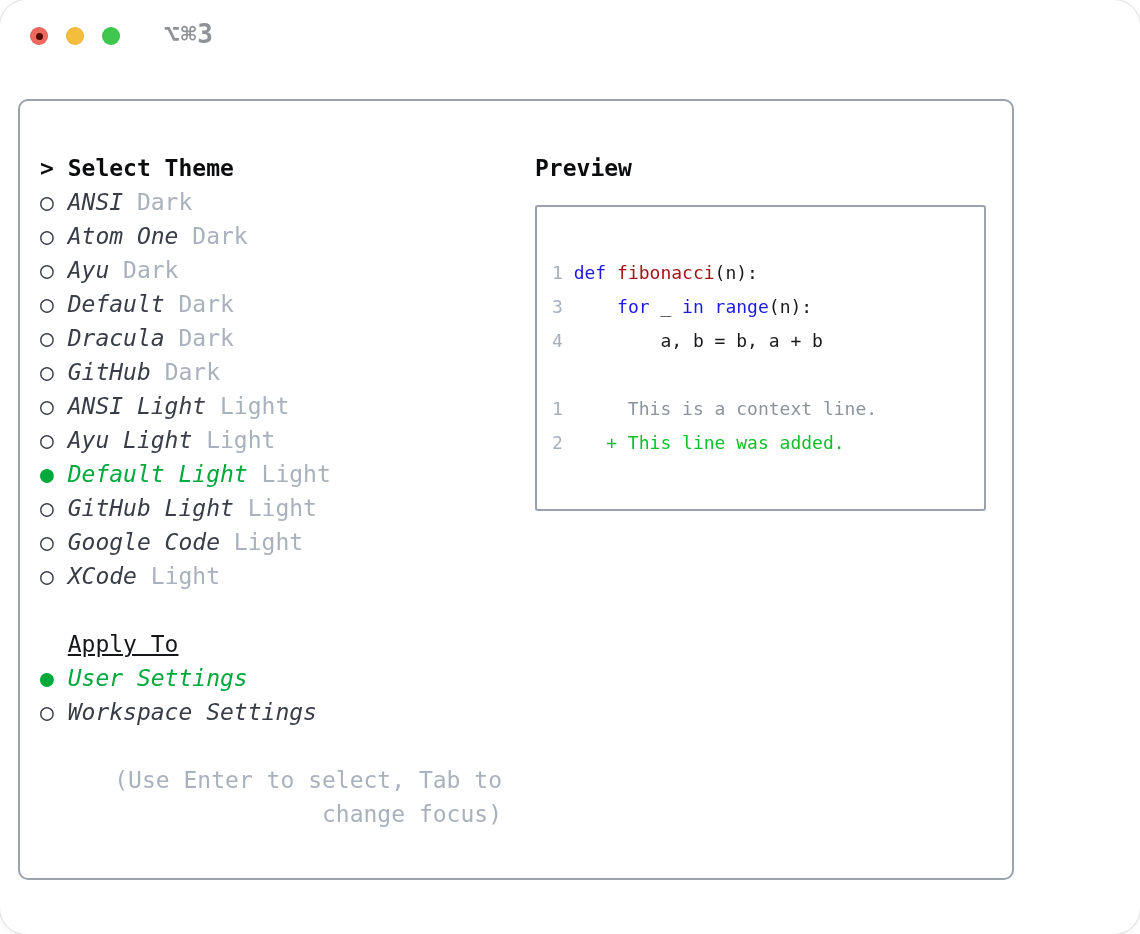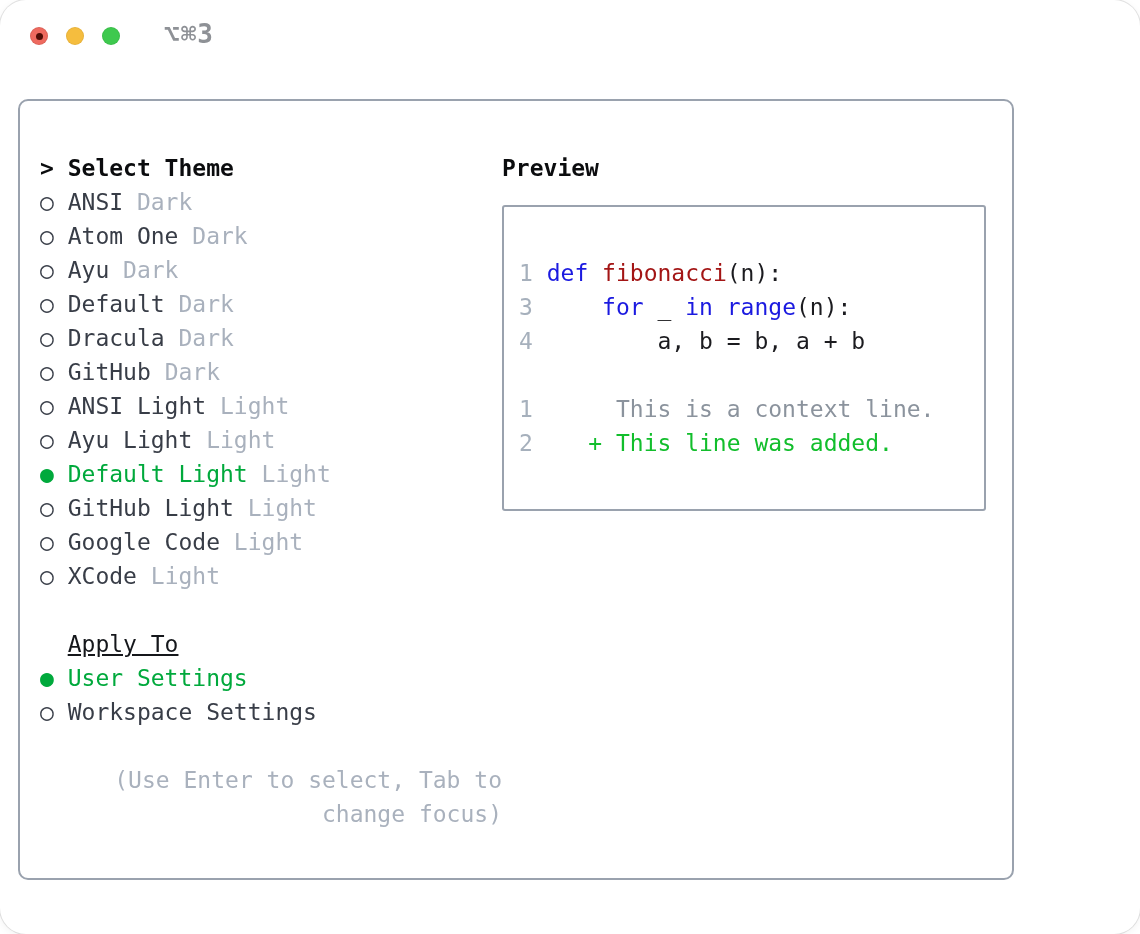--- a/index.html
+++ b/index.html
@@ -20,36 +20,36 @@
   .light.close::after{content:"";position:absolute;left:5.5px;top:5.5px;width:7px;height:7px;border-radius:50%;background:#4F0D06;}
   .light.min{background:#F5BD3E;box-shadow:inset 0 0 0 1px rgba(0,0,0,0.06);}
   .light.max{background:#3EC94E;box-shadow:inset 0 0 0 1px rgba(0,0,0,0.06);}
   .shortcut{margin-left:44px;font-size:26px;font-weight:bold;color:var(--titlebar-gray);letter-spacing:1px;margin-top:-4px;}
 
   .content-box{position:absolute;left:18px;top:99px;width:996px;height:781px;
                border:2px solid var(--border-gray);border-radius:10px;background:#fff;
                display:flex;padding:50px 26px 50px 20px;font-size:23px;}
   .row{height:34px;line-height:34px;white-space:pre;font-size:23px;}
   .left-col{width:462px;flex:none;}
-  .right-col{flex:1;min-width:0;}
+  .right-col{flex:1;min-width:0;margin-left:33px;}
 
   .hdr-prefix{display:inline-block;width:2ch;font-weight:bold;color:var(--header-black);}
   .hdr-label{font-weight:bold;color:var(--header-black);}
   .bullet{display:inline-block;width:2ch;color:#3F444E;}
   .bullet.sel{color:var(--accent-green);}
-  .t-name{color:var(--text-dark);}
+  .t-name{color:var(--text-dark);font-style:italic;}
   .t-name.sel{color:var(--accent-green);}
   .t-variant{color:var(--muted-gray);margin-left:1ch;}
   .apply-header{padding-left:2ch;color:#15171B;text-decoration:underline;}
   .help{color:var(--muted-gray);text-align:right;}
 
   .preview-title{font-weight:bold;color:var(--header-black);}
   .preview-box{margin-top:20px;width:100%;max-width:484px;border:2px solid var(--border-gray);
                border-radius:3px;padding:49px 8px 49px 15px;background:#fff;}
-  .pv-line{height:34px;line-height:34px;white-space:pre;font-size:23px;}
+  .pv-line{height:34px;line-height:34px;white-space:pre;font-size:18px;}
   .pv-no{color:var(--lineno);}
   .tok-kw{color:var(--kw);}
   .tok-fn{color:var(--fn);}
   .tok-plain{color:var(--plain);}
   .tok-ctx{color:var(--ctx);}
   .tok-del{color:var(--del);}
   .tok-add{color:var(--add);}
 </style>
 </head>
 <body>

